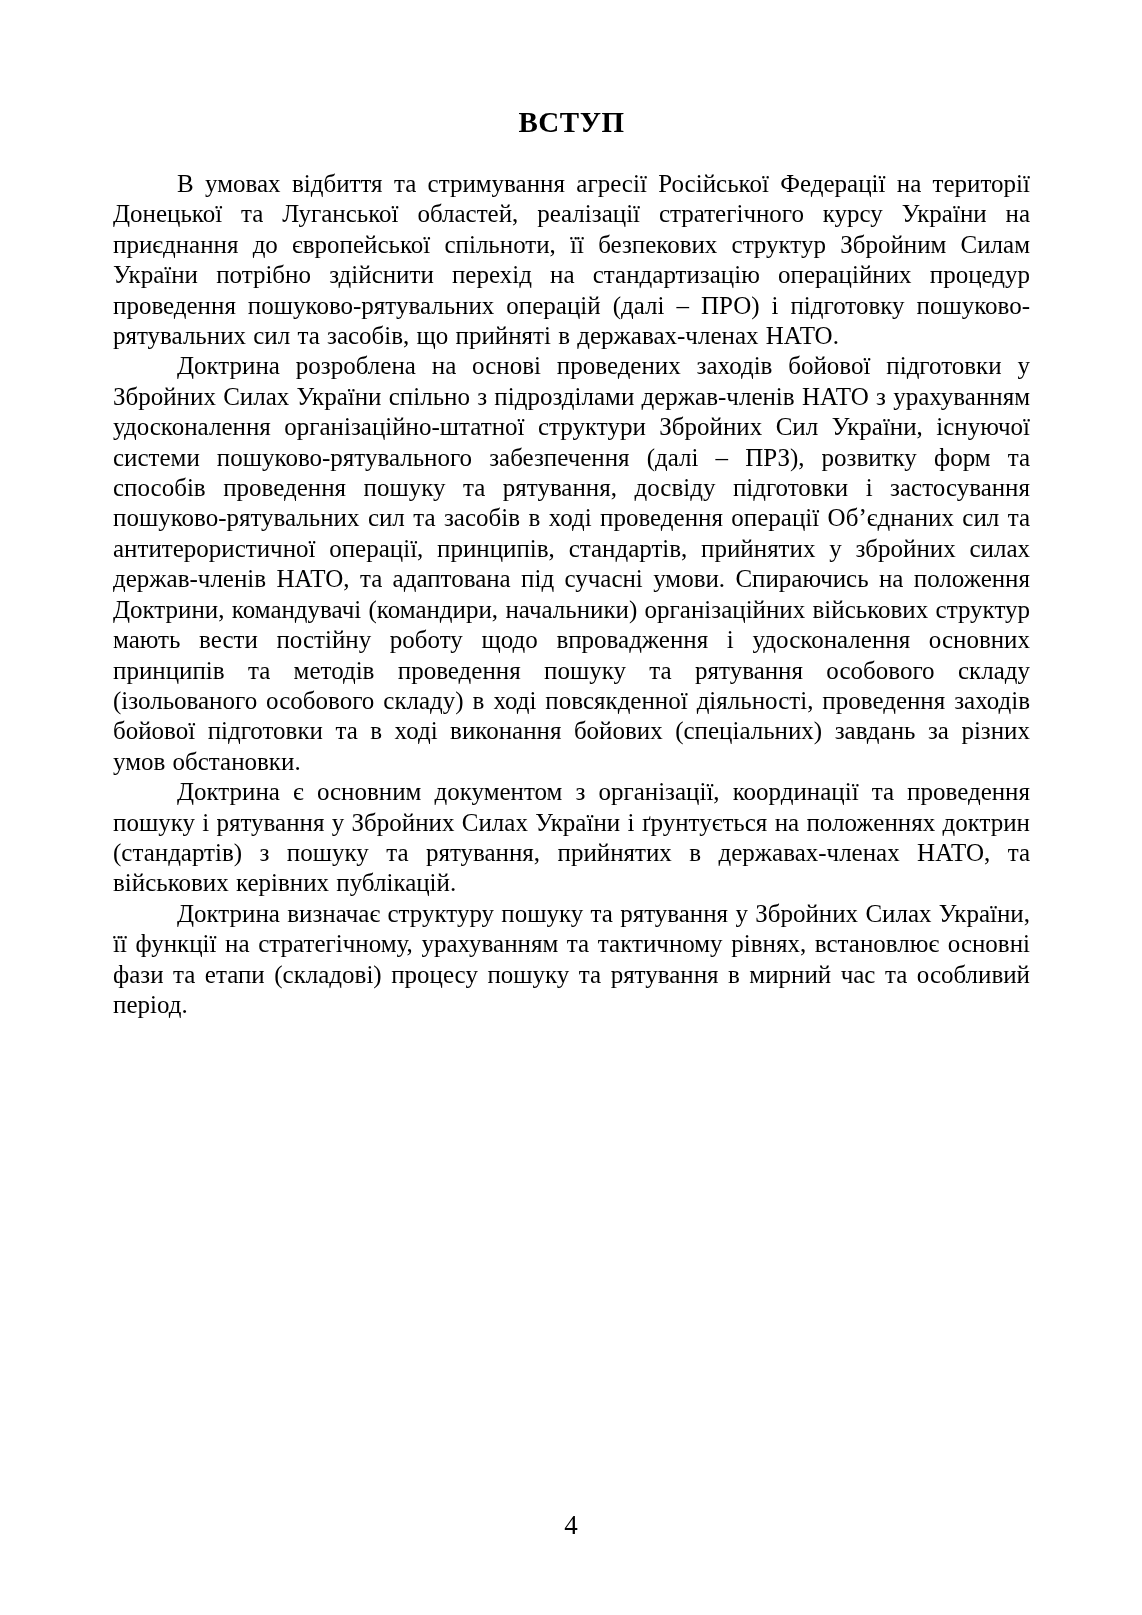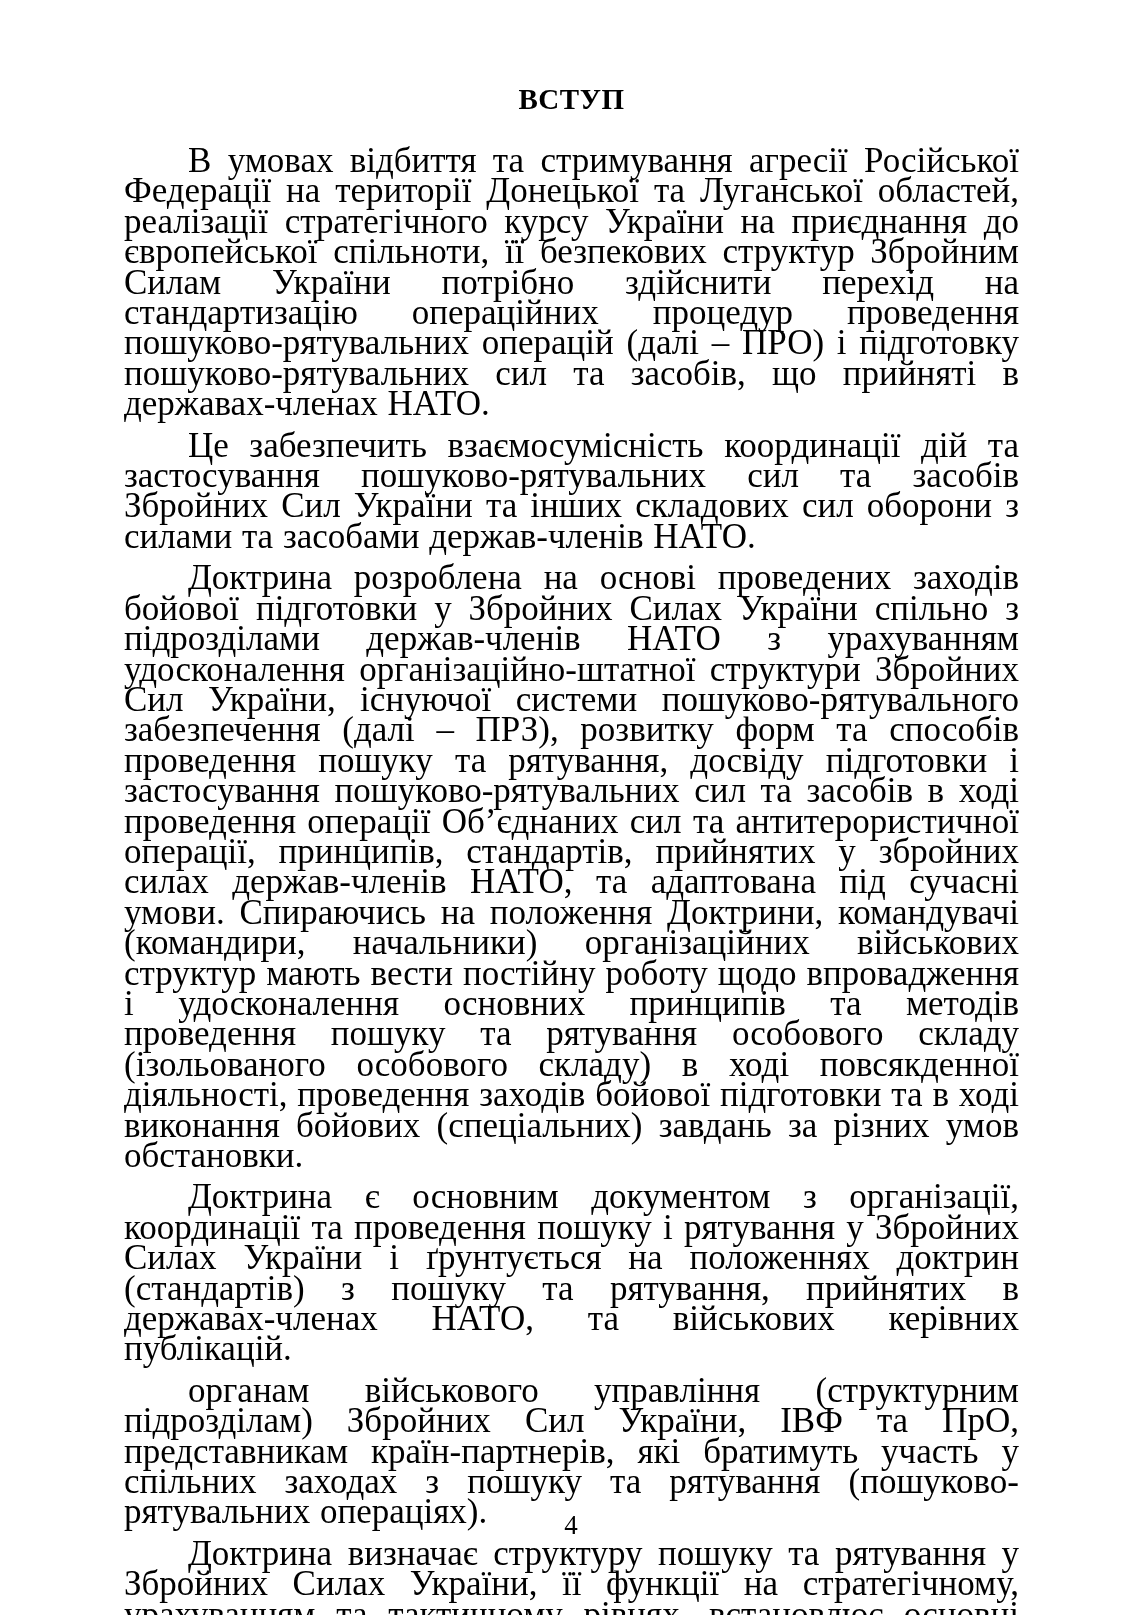--- a/index.html
+++ b/index.html
@@ -22,25 +22,25 @@
     left: 113px;
     top: 0;
     width: 917px;
   }
   .doc-title {
     font-size: 29px;
     line-height: 31px;
     font-weight: 700;
     text-align: center;
     letter-spacing: 0.5px;
-    margin: 84px 0 31px 0;
+    margin: 107px 0 31px 0;
   }
   .content p {
-    margin: 11px;
-    font-size: 35px;
+    margin: 0;
+    font-size: 25px;
     line-height: 30.4px;
     text-align: justify;
     text-indent: 64px;
     word-spacing: 1px;
   }
   .page-number {
     position: absolute;
     top: 1510px;
     left: 0;
     width: 100%;
@@ -49,20 +49,18 @@
     line-height: 31px;
   }
 </style>
 </head>
 <body>
 
 <div class="page">
   <div class="content">
     <h1 class="doc-title">ВСТУП</h1>
     <p>В умовах відбиття та стримування агресії Російської Федерації на території Донецької та Луганської областей, реалізації стратегічного курсу України на приєднання до європейської спільноти, її безпекових структур Збройним Силам України потрібно здійснити перехід на стандартизацію операційних процедур проведення пошуково-рятувальних операцій (далі – ПРО) і підготовку пошуково-рятувальних сил та засобів, що прийняті в державах-членах НАТО.</p>
-    <p>Це забезпечить взаємосумісність координації дій та застосування пошуково-рятувальних сил та засобів Збройних Сил України та інших складових сил оборони з силами та засобами держав-членів НАТО.</p>
     <p>Доктрина розроблена на основі проведених заходів бойової підготовки у Збройних Силах України спільно з підрозділами держав-членів НАТО з урахуванням удосконалення організаційно-штатної структури Збройних Сил України, існуючої системи пошуково-рятувального забезпечення (далі – ПРЗ), розвитку форм та способів проведення пошуку та рятування, досвіду підготовки і застосування пошуково-рятувальних сил та засобів в ході проведення операції Об’єднаних сил та антитерористичної операції, принципів, стандартів, прийнятих у збройних силах держав-членів НАТО, та адаптована під сучасні умови. Спираючись на положення Доктрини, командувачі (командири, начальники) організаційних військових структур мають вести постійну роботу щодо впровадження і удосконалення основних принципів та методів проведення пошуку та рятування особового складу (ізольованого особового складу) в ході повсякденної діяльності, проведення заходів бойової підготовки та в ході виконання бойових (спеціальних) завдань за різних умов обстановки.</p>
     <p>Доктрина є основним документом з організації, координації та проведення пошуку і рятування у Збройних Силах України і ґрунтується на положеннях доктрин (стандартів) з пошуку та рятування, прийнятих в державах-членах НАТО, та військових керівних публікацій.</p>
-    <p>органам військового управління (структурним підрозділам) Збройних Сил України, ІВФ та ПрО, представникам країн-партнерів, які братимуть участь у спільних заходах з пошуку та рятування (пошуково-рятувальних операціях).</p>
     <p>Доктрина визначає структуру пошуку та рятування у Збройних Силах України, її функції на стратегічному, урахуванням та тактичному рівнях, встановлює основні фази та етапи (складові) процесу пошуку та рятування в мирний час та особливий період.</p>
   </div>
   <div class="page-number">4</div>
 </div>
 
 </body></html>

